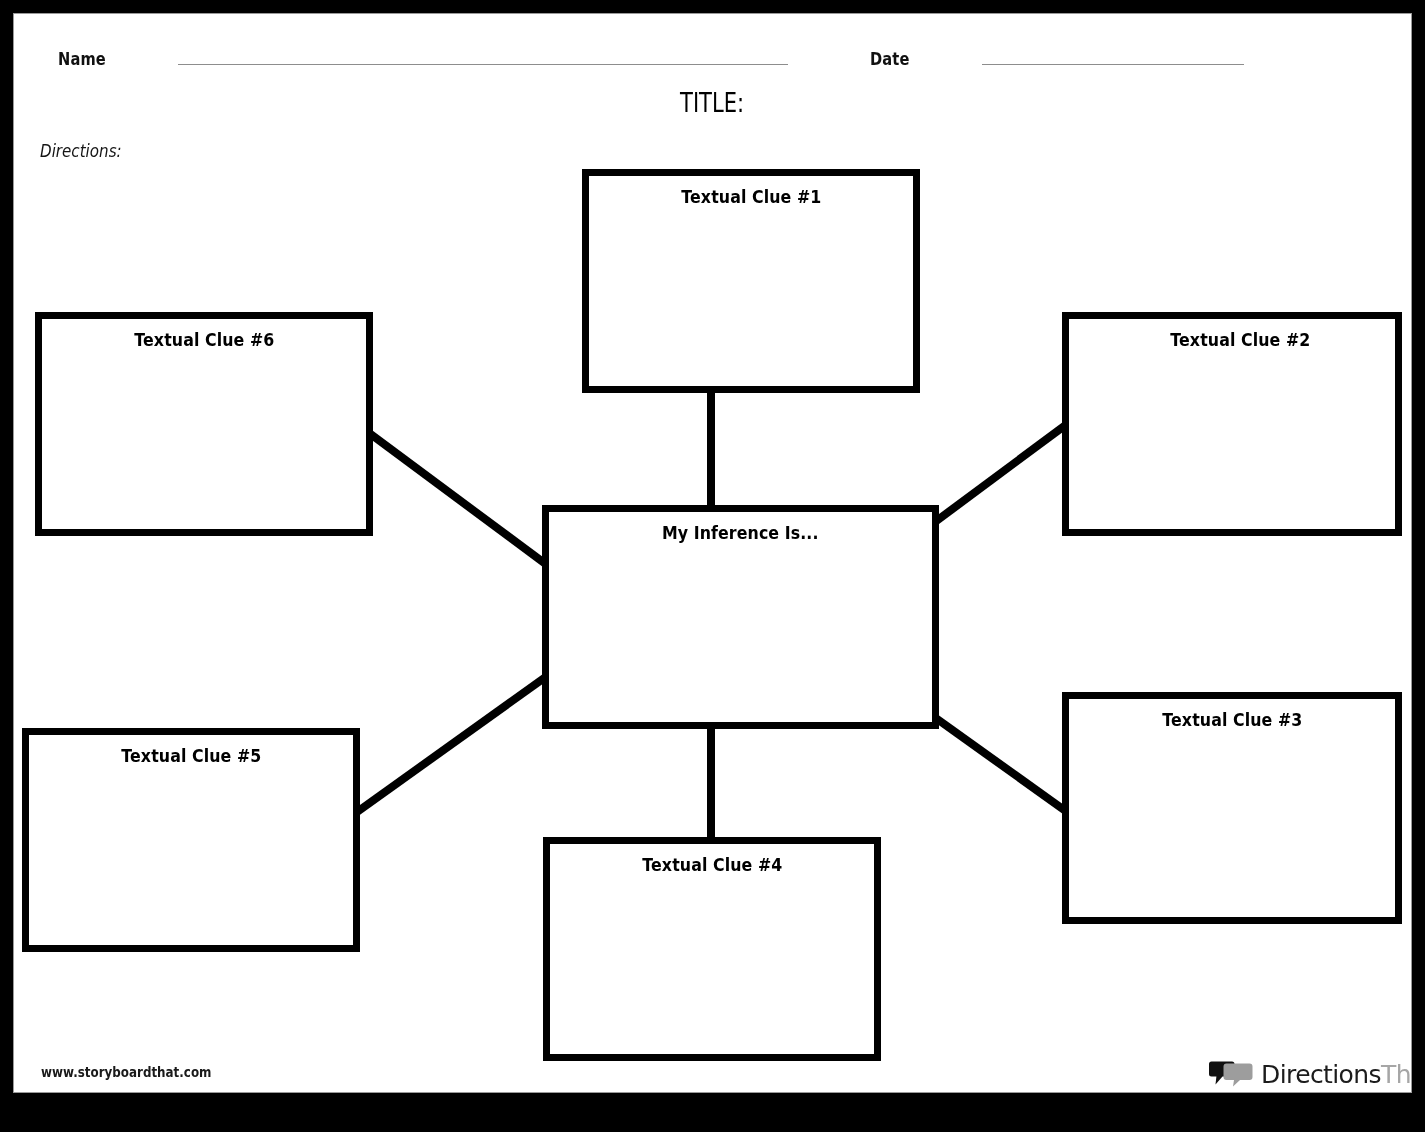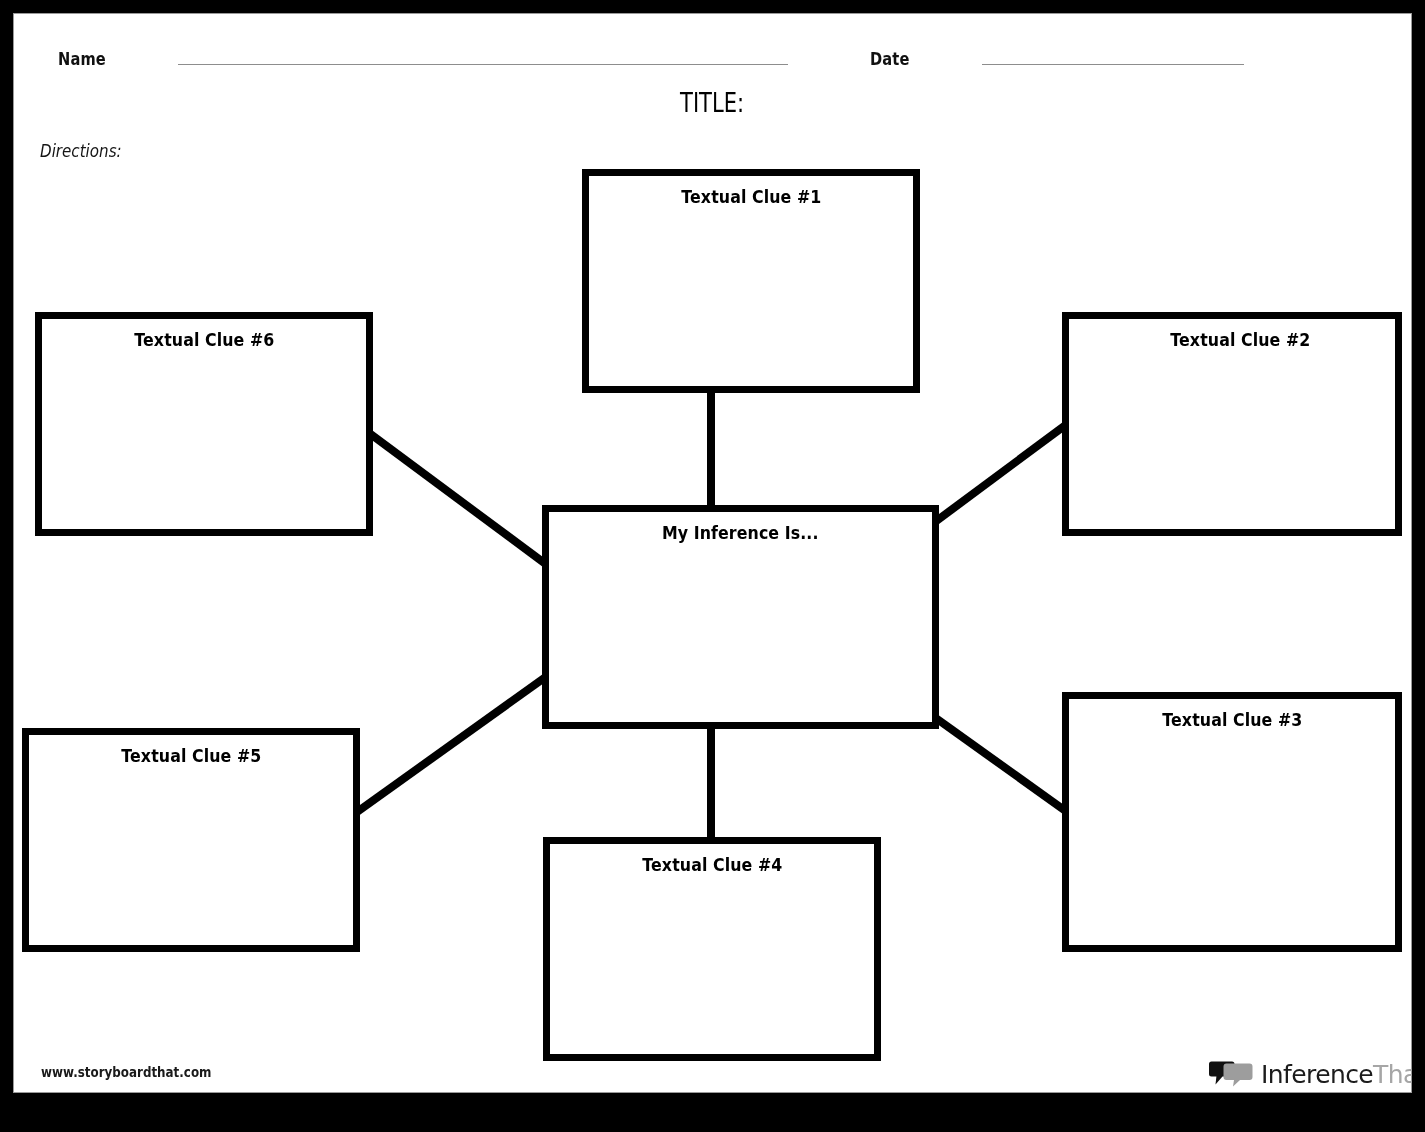--- a/index.html
+++ b/index.html
@@ -117,21 +117,21 @@
     font-weight: bold;
     font-size: 17px;
     color: #000000;
     letter-spacing: 0.1px;
   }
   .node-label span { display: inline-block; transform: scaleX(0.93); }
 
   
   #box-clue-1      { left: 530px; top: 156px; width: 338px; height: 224px; margin-left: 39px; }
   #box-clue-2      { left: 1049px; top: 299px; width: 340px; height: 224px; padding-left: 16px; }
-  #box-clue-3      { left: 1049px; top: 679px; width: 340px; height: 260px; }
+  #box-clue-3      { left: 1049px; top: 679px; width: 340px; height: 232px; }
   #box-clue-4      { left: 530px; top: 824px; width: 338px; height: 224px; }
   #box-clue-5      { left: 9px;  top: 679px;  width: 338px; height: 224px; margin-top: 36px; }
   #box-clue-6      { left: 22px;  top: 299px;  width: 338px; height: 224px; }
   #box-inference   { left: 529px; top: 492px; width: 397px; height: 224px; }
 
   
   #footer-url {
     position: absolute;
     left: 28px;
     top: 1051px;
@@ -229,17 +229,17 @@
       <span class="node-label"><span>My Inference Is...</span></span>
     </div>
 
     <div id="footer-url">www.storyboardthat.com</div>
 
     <div id="brand-logo">
       <svg class="logo-mark" viewBox="0 0 44 28" xmlns="http://www.w3.org/2000/svg">
         <path d="M2.5 1.5 H23 a2.5 2.5 0 0 1 2.5 2.5 V14 a2.5 2.5 0 0 1 -2.5 2.5 H13.5 L6.5 24.5 L7.4 16.5 H2.5 A2.5 2.5 0 0 1 0 14 V4 A2.5 2.5 0 0 1 2.5 1.5 Z" fill="#111111"></path>
         <path d="M17.5 3.5 H40.5 a3 3 0 0 1 3 3 V17 a3 3 0 0 1 -3 3 H31 L24 26.5 L25 20 H17.5 a3 3 0 0 1 -3 -3 V6.5 a3 3 0 0 1 3 -3 Z" fill="#9d9d9d"></path>
       </svg>
-      <span class="logo-text"><span class="brand-primary">Inference</span><span class="brand-secondary">That</span></span>
+      <span class="logo-text"><span class="brand-primary">Directions</span><span class="brand-secondary">That</span></span>
     </div>
 
   </div>
 </div>
 
 </body></html>

